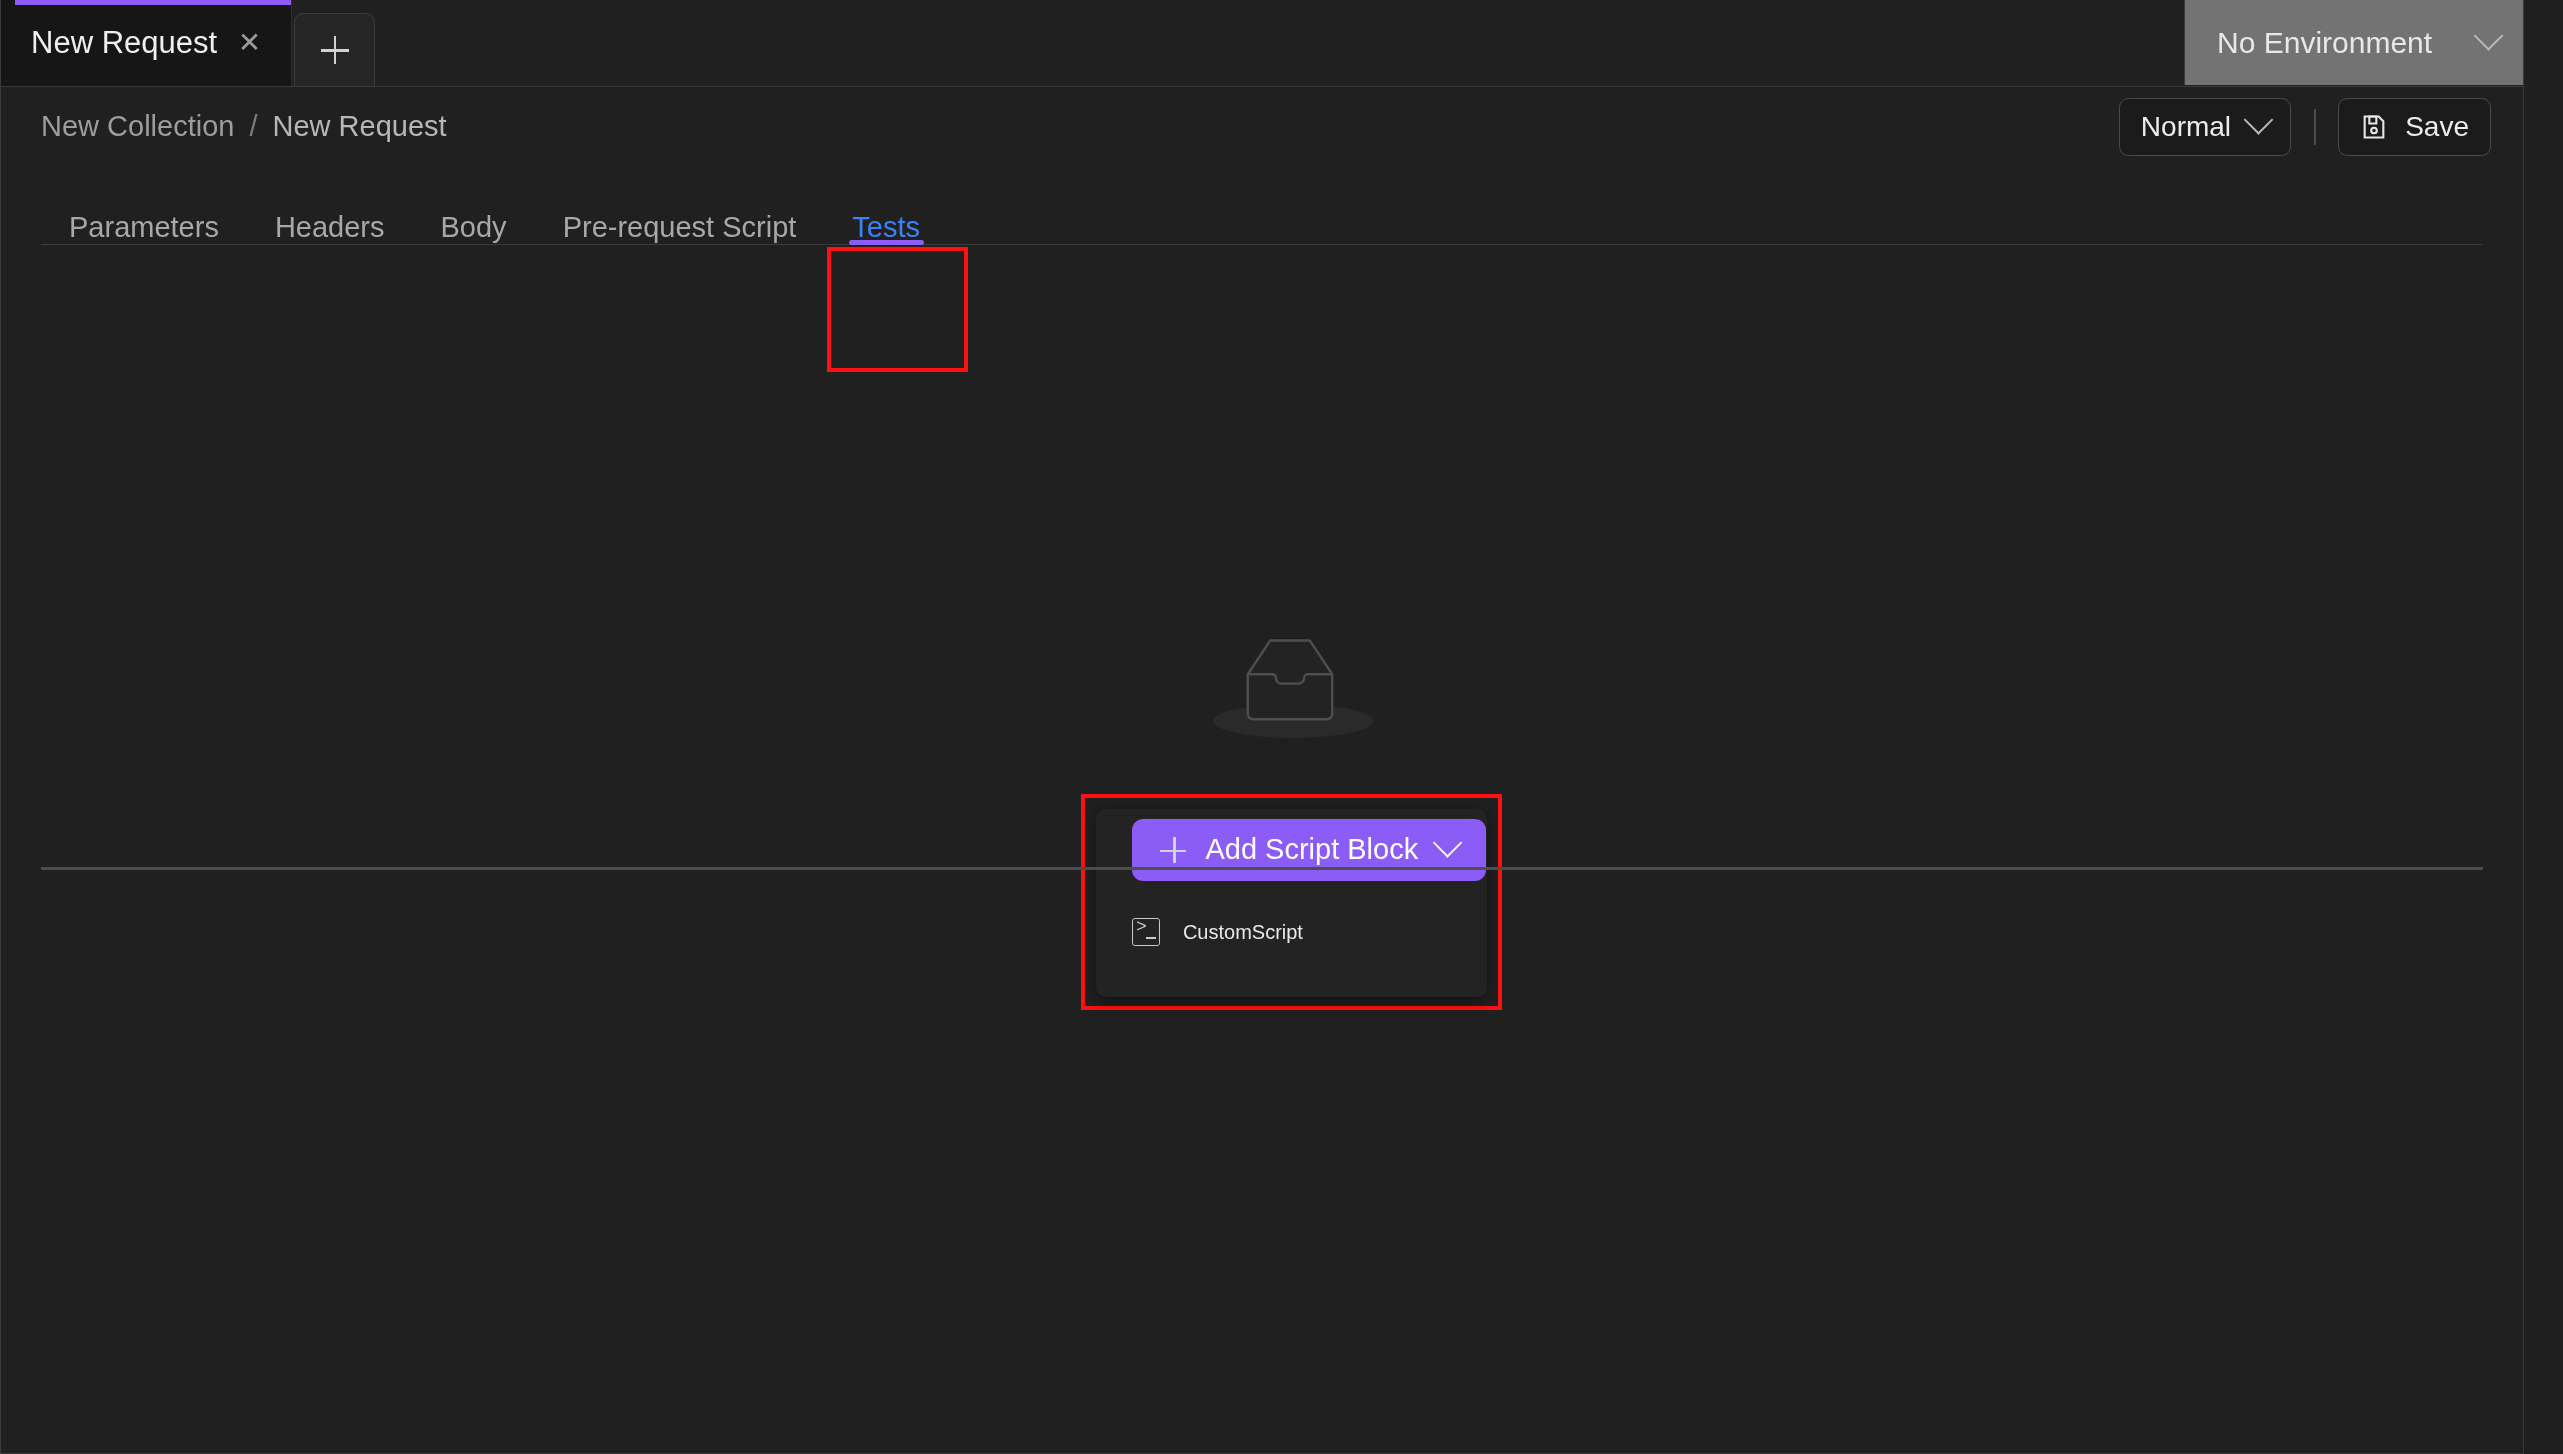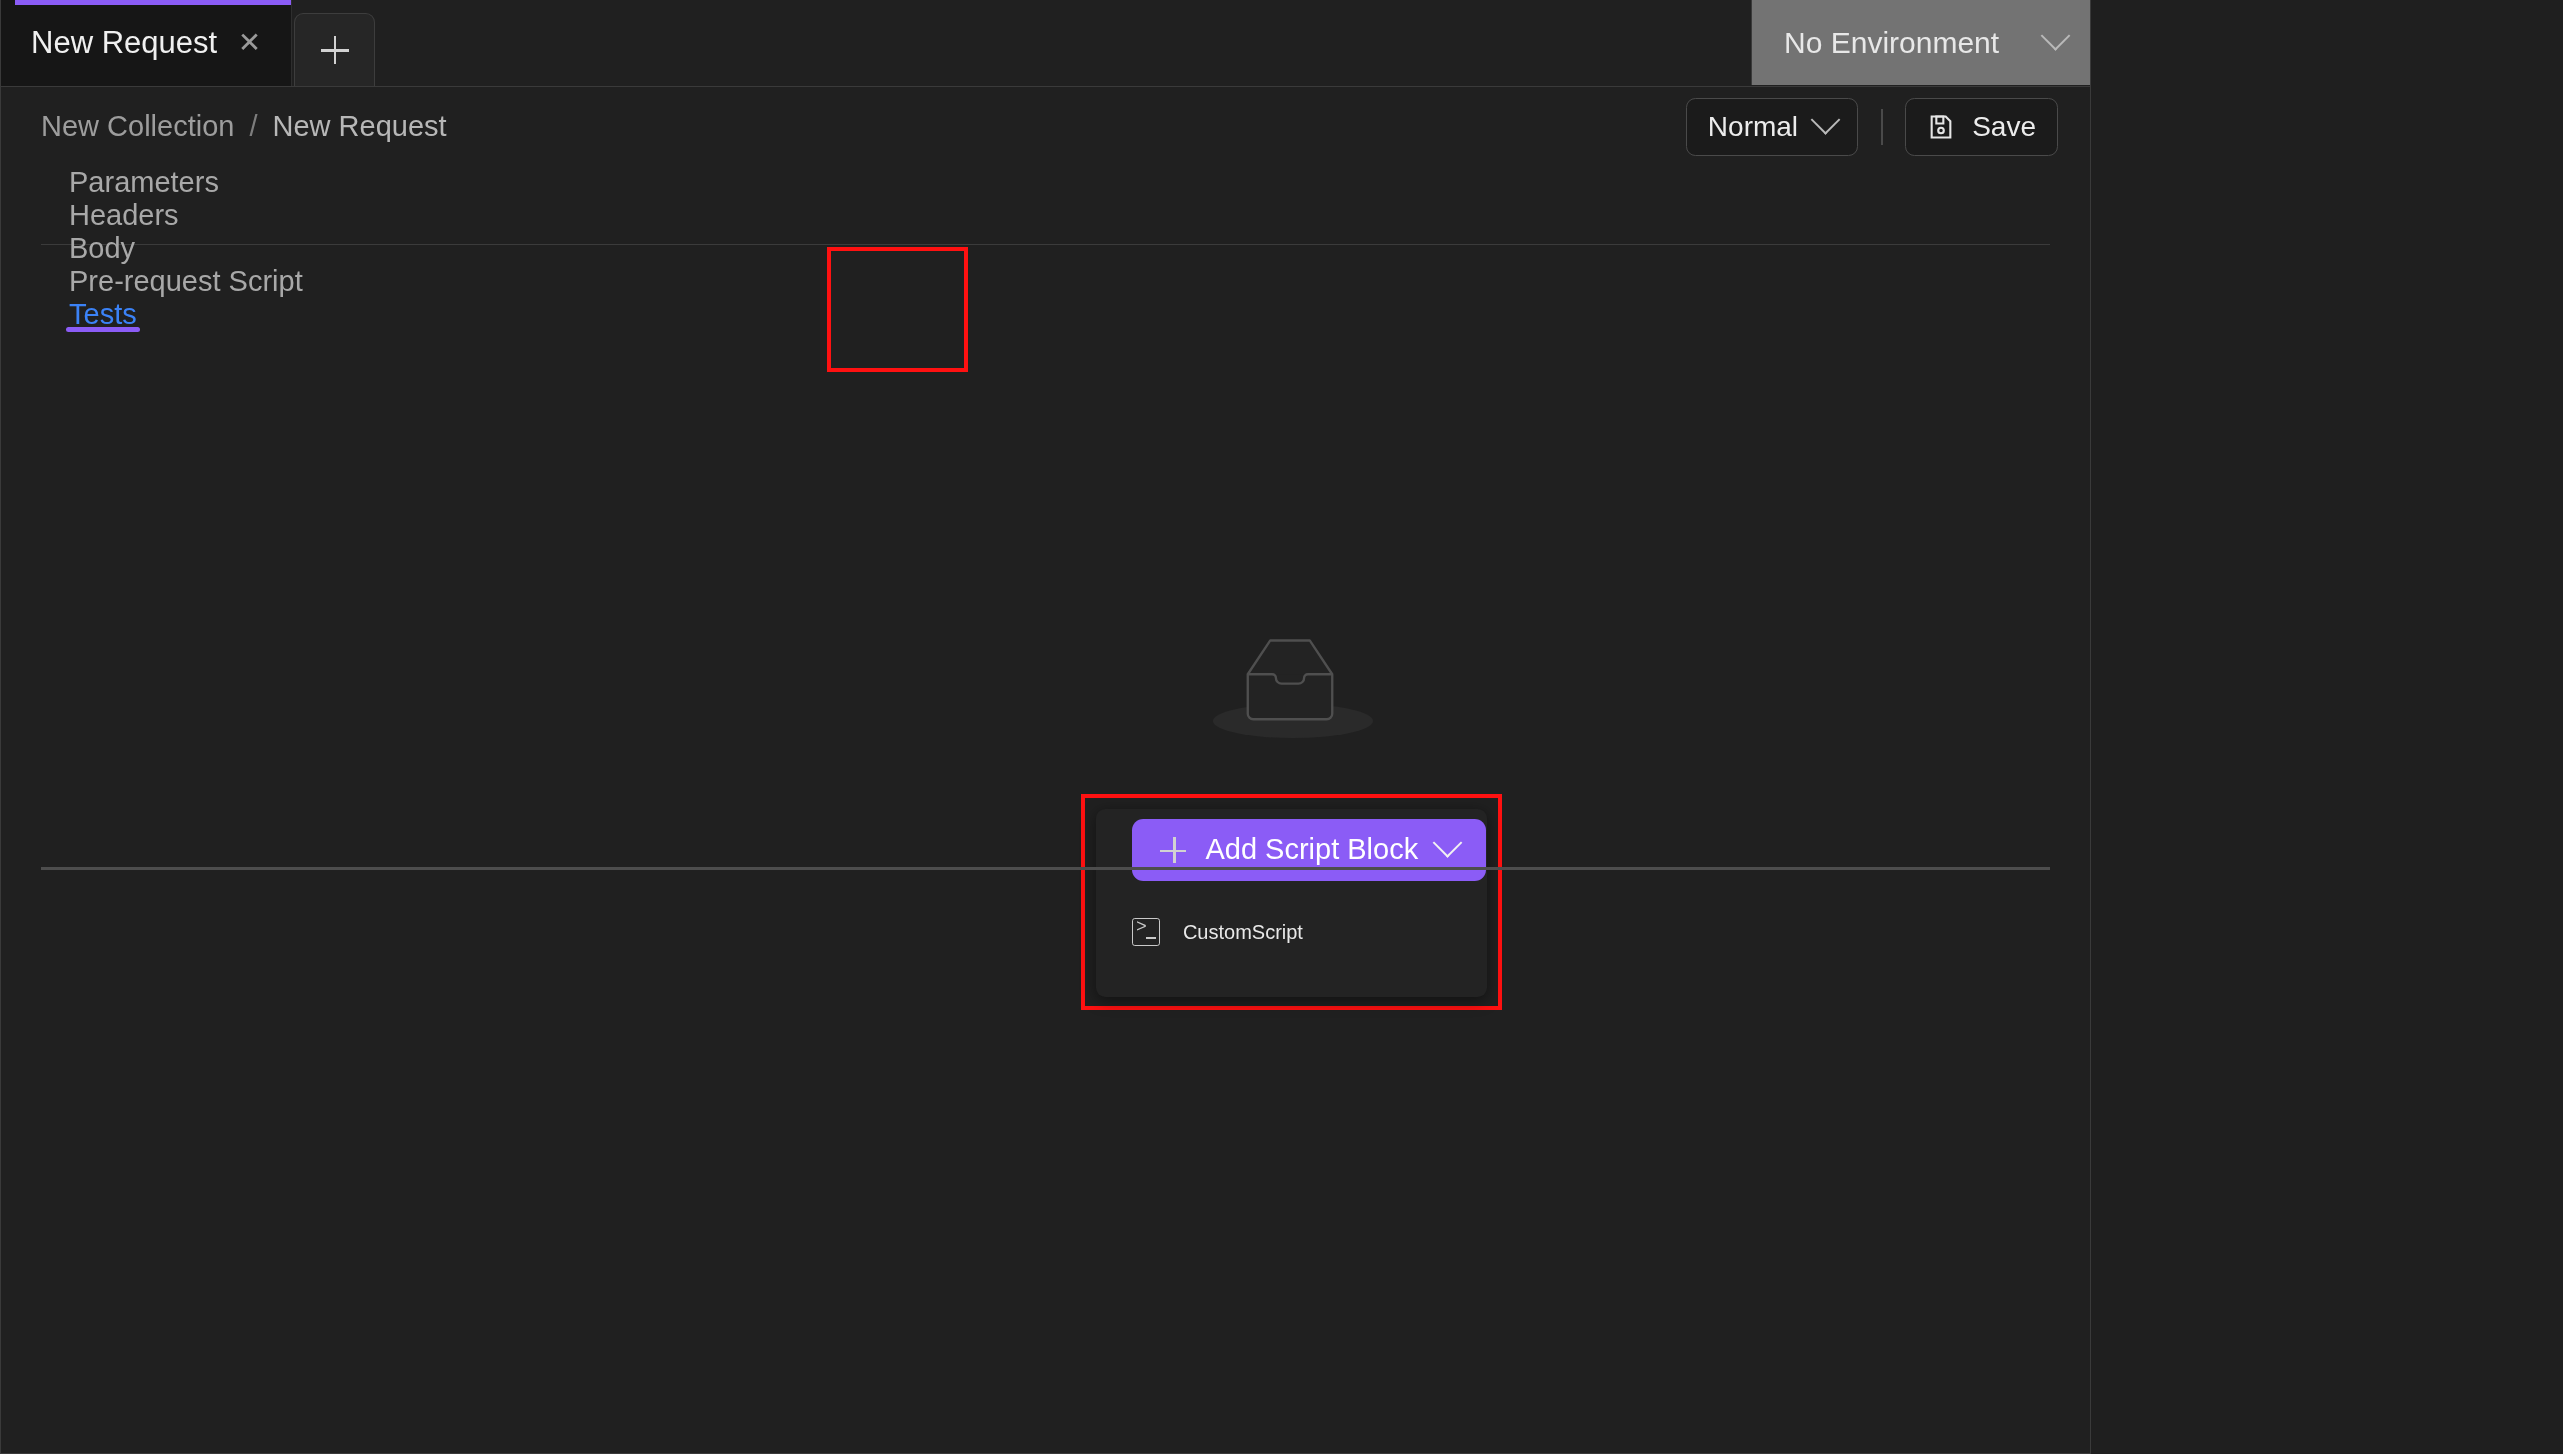--- a/index.html
+++ b/index.html
@@ -4,21 +4,21 @@
 <style>
   * { box-sizing: border-box; margin: 0; padding: 0; }
   html, body {
     width: 2563px; height: 1454px;
     background: #1f1f1f;
     font-family: "Liberation Sans", sans-serif;
     overflow: hidden;
   }
   .app {
     position: relative;
-    width: 2091px; height: 1454px;
+    width: 2524px; height: 1454px;
     background: #202020;
     border-left: 1.9px solid #3a3a3a;
     border-right: 1.9px solid #3a3a3a;
     border-bottom: 1.9px solid #3a3a3a;
   }
 
   
   .tabstrip {
     position: relative;
     height: 87px;
@@ -180,24 +180,23 @@
   .send-caret {
     width: 72px;
     display: flex; align-items: center; justify-content: center;
   }
 
   
   .sectiontabs {
     position: relative;
     height: 79px;
     margin: 0 40px;
-    display: flex; align-items: flex-start;
+    display: flex; align-items: flex-end;
     gap: 0;
     border-bottom: 1.9px solid #3b3b3b;
-    flex-direction: column;
   }
   .stab {
     position: relative;
     display: flex; align-items: center; justify-content: center;
     padding: 0 28px;
     font-size: 29px;
     color: #a8a8a8;
     white-space: nowrap;
   }
   .stab.active { color: #3b82f6; }

